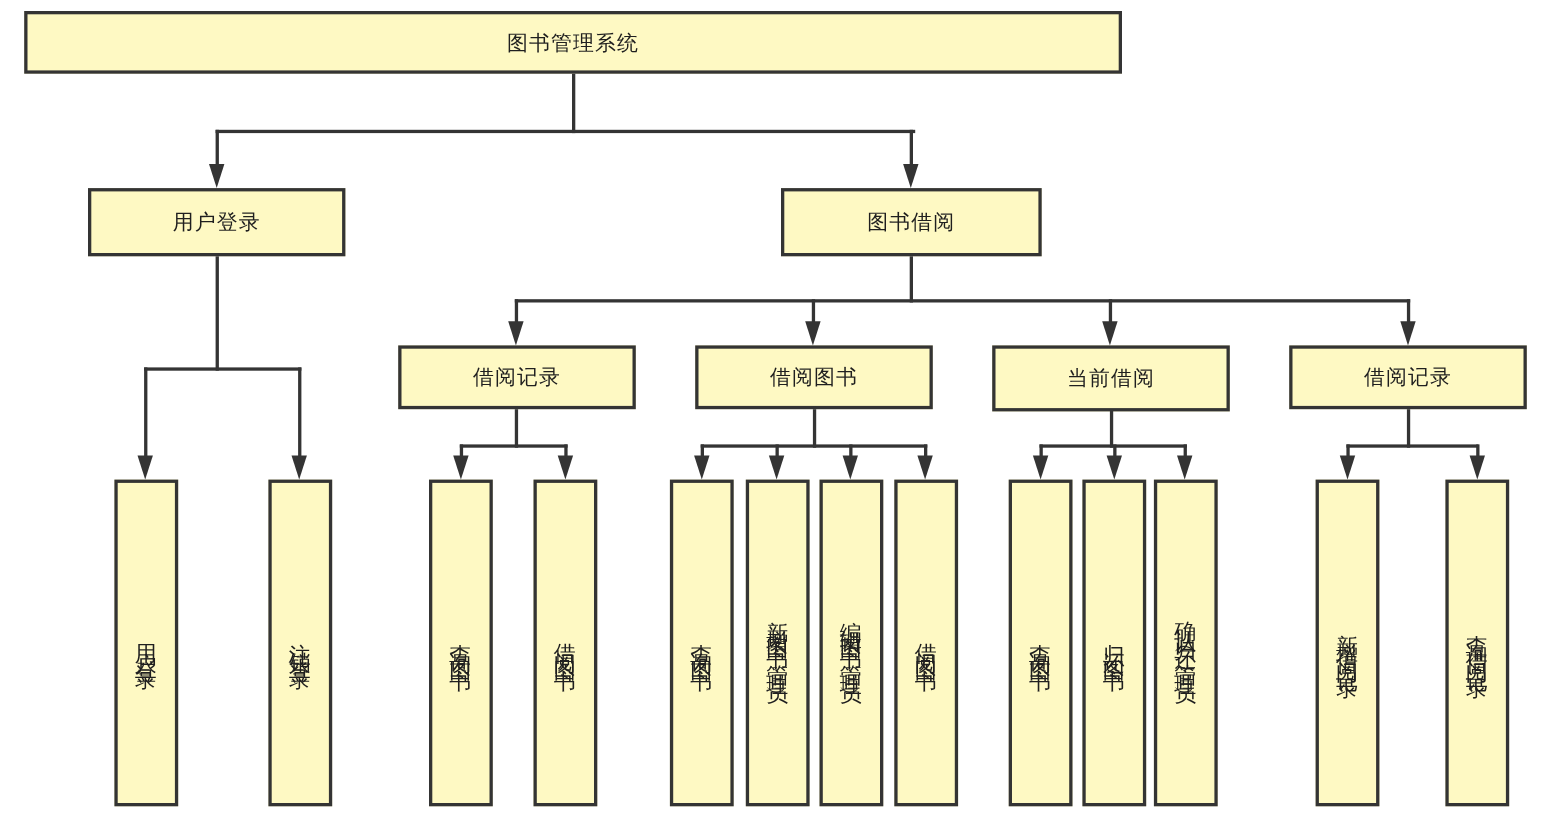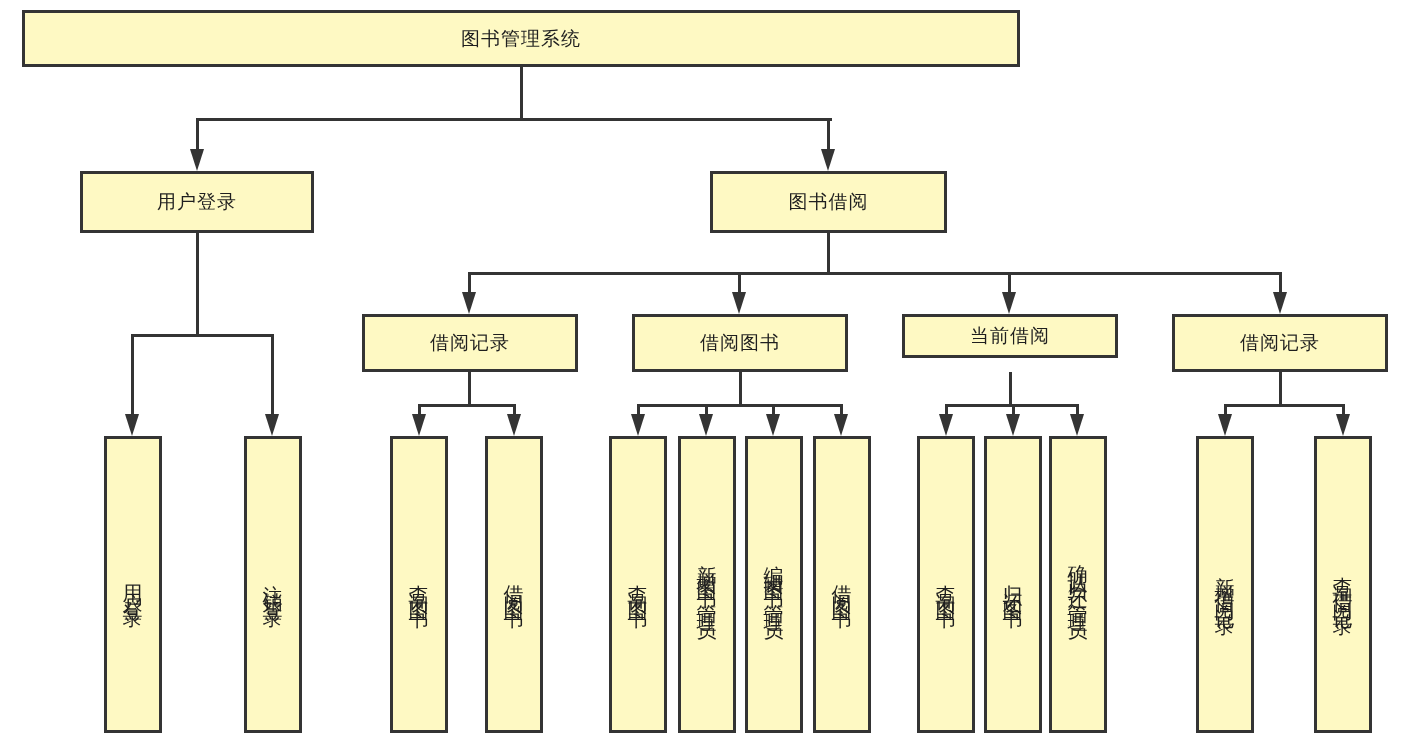--- a/index.html
+++ b/index.html
@@ -71,21 +71,21 @@
   </div>
 
   <div class="node" style="left:362px;top:314px;width:216px;height:58px;">
     <span>借阅记录</span>
   </div>
 
   <div class="node" style="left:632px;top:314px;width:216px;height:58px;">
     <span>借阅图书</span>
   </div>
 
-  <div class="node" style="left:902px;top:314px;width:216px;height:44px;">
+  <div class="node" style="left:902px;top:314px;width:216px;height:60px;">
     <span>当前借阅</span>
   </div>
 
   <div class="node" style="left:1172px;top:314px;width:216px;height:58px;">
     <span>借阅记录</span>
   </div>
 
   <div class="node leaf" style="left:104px;">
     <span class="vtext">用户登录</span>
   </div>

